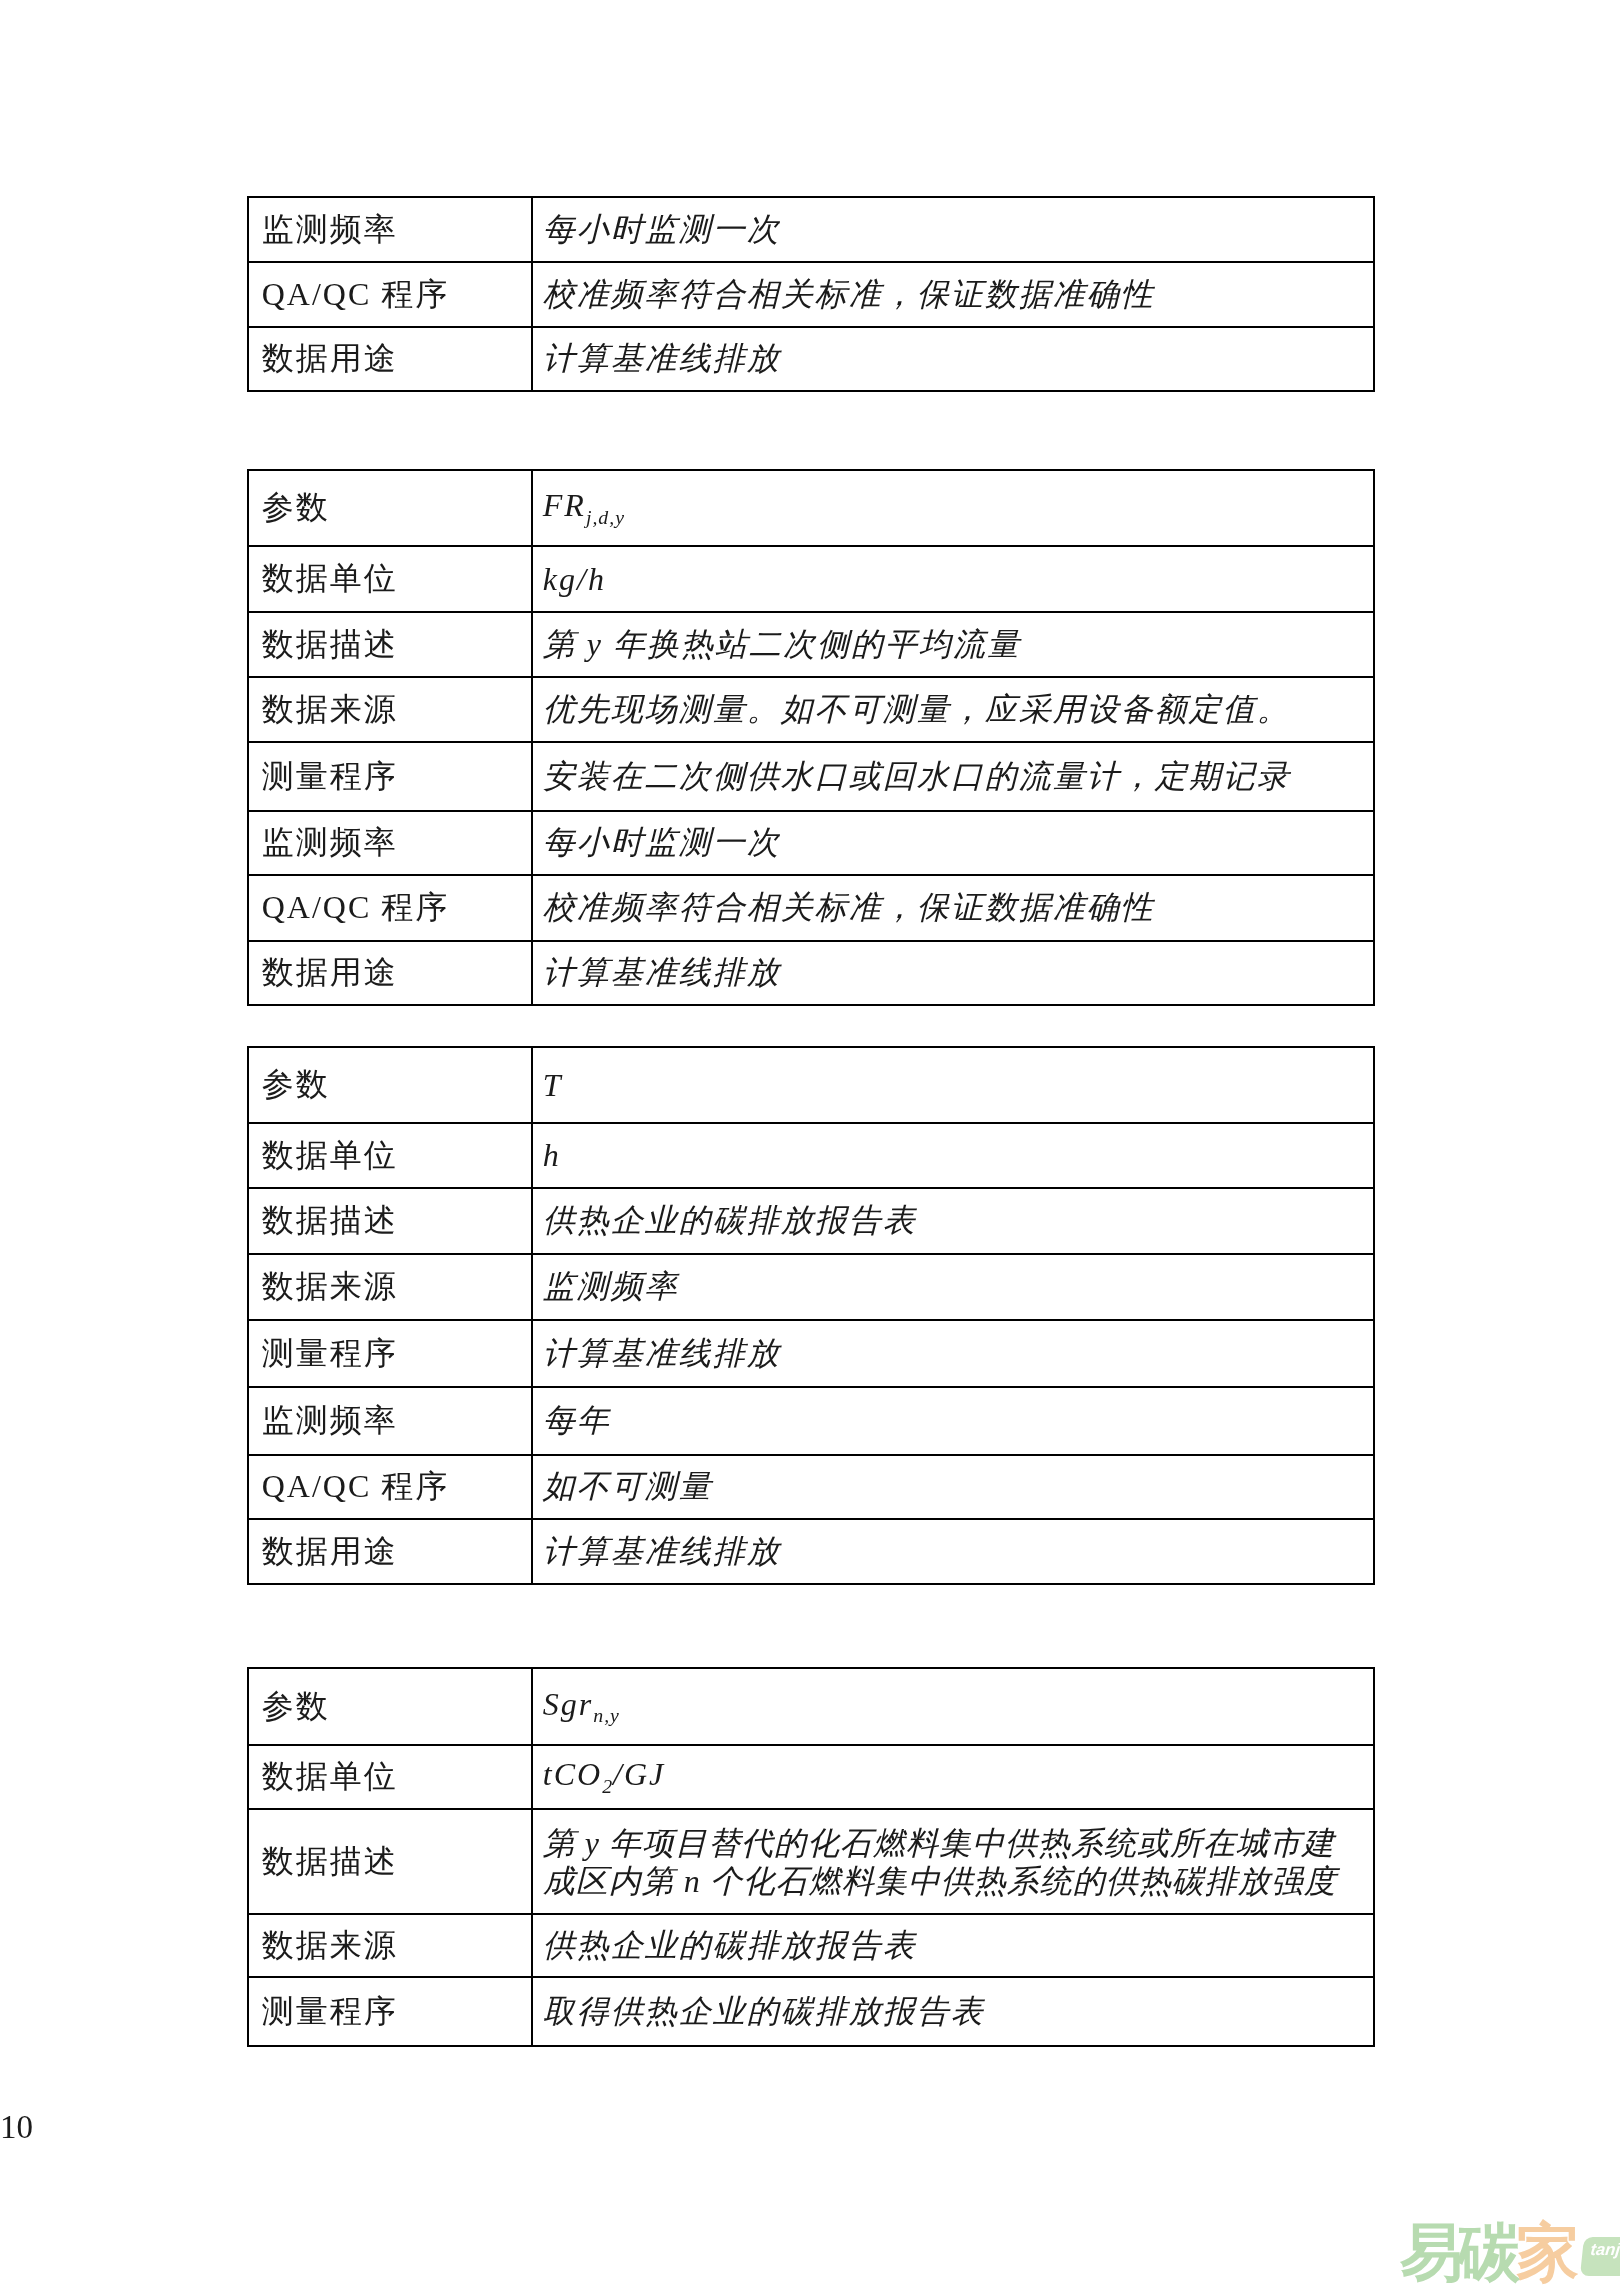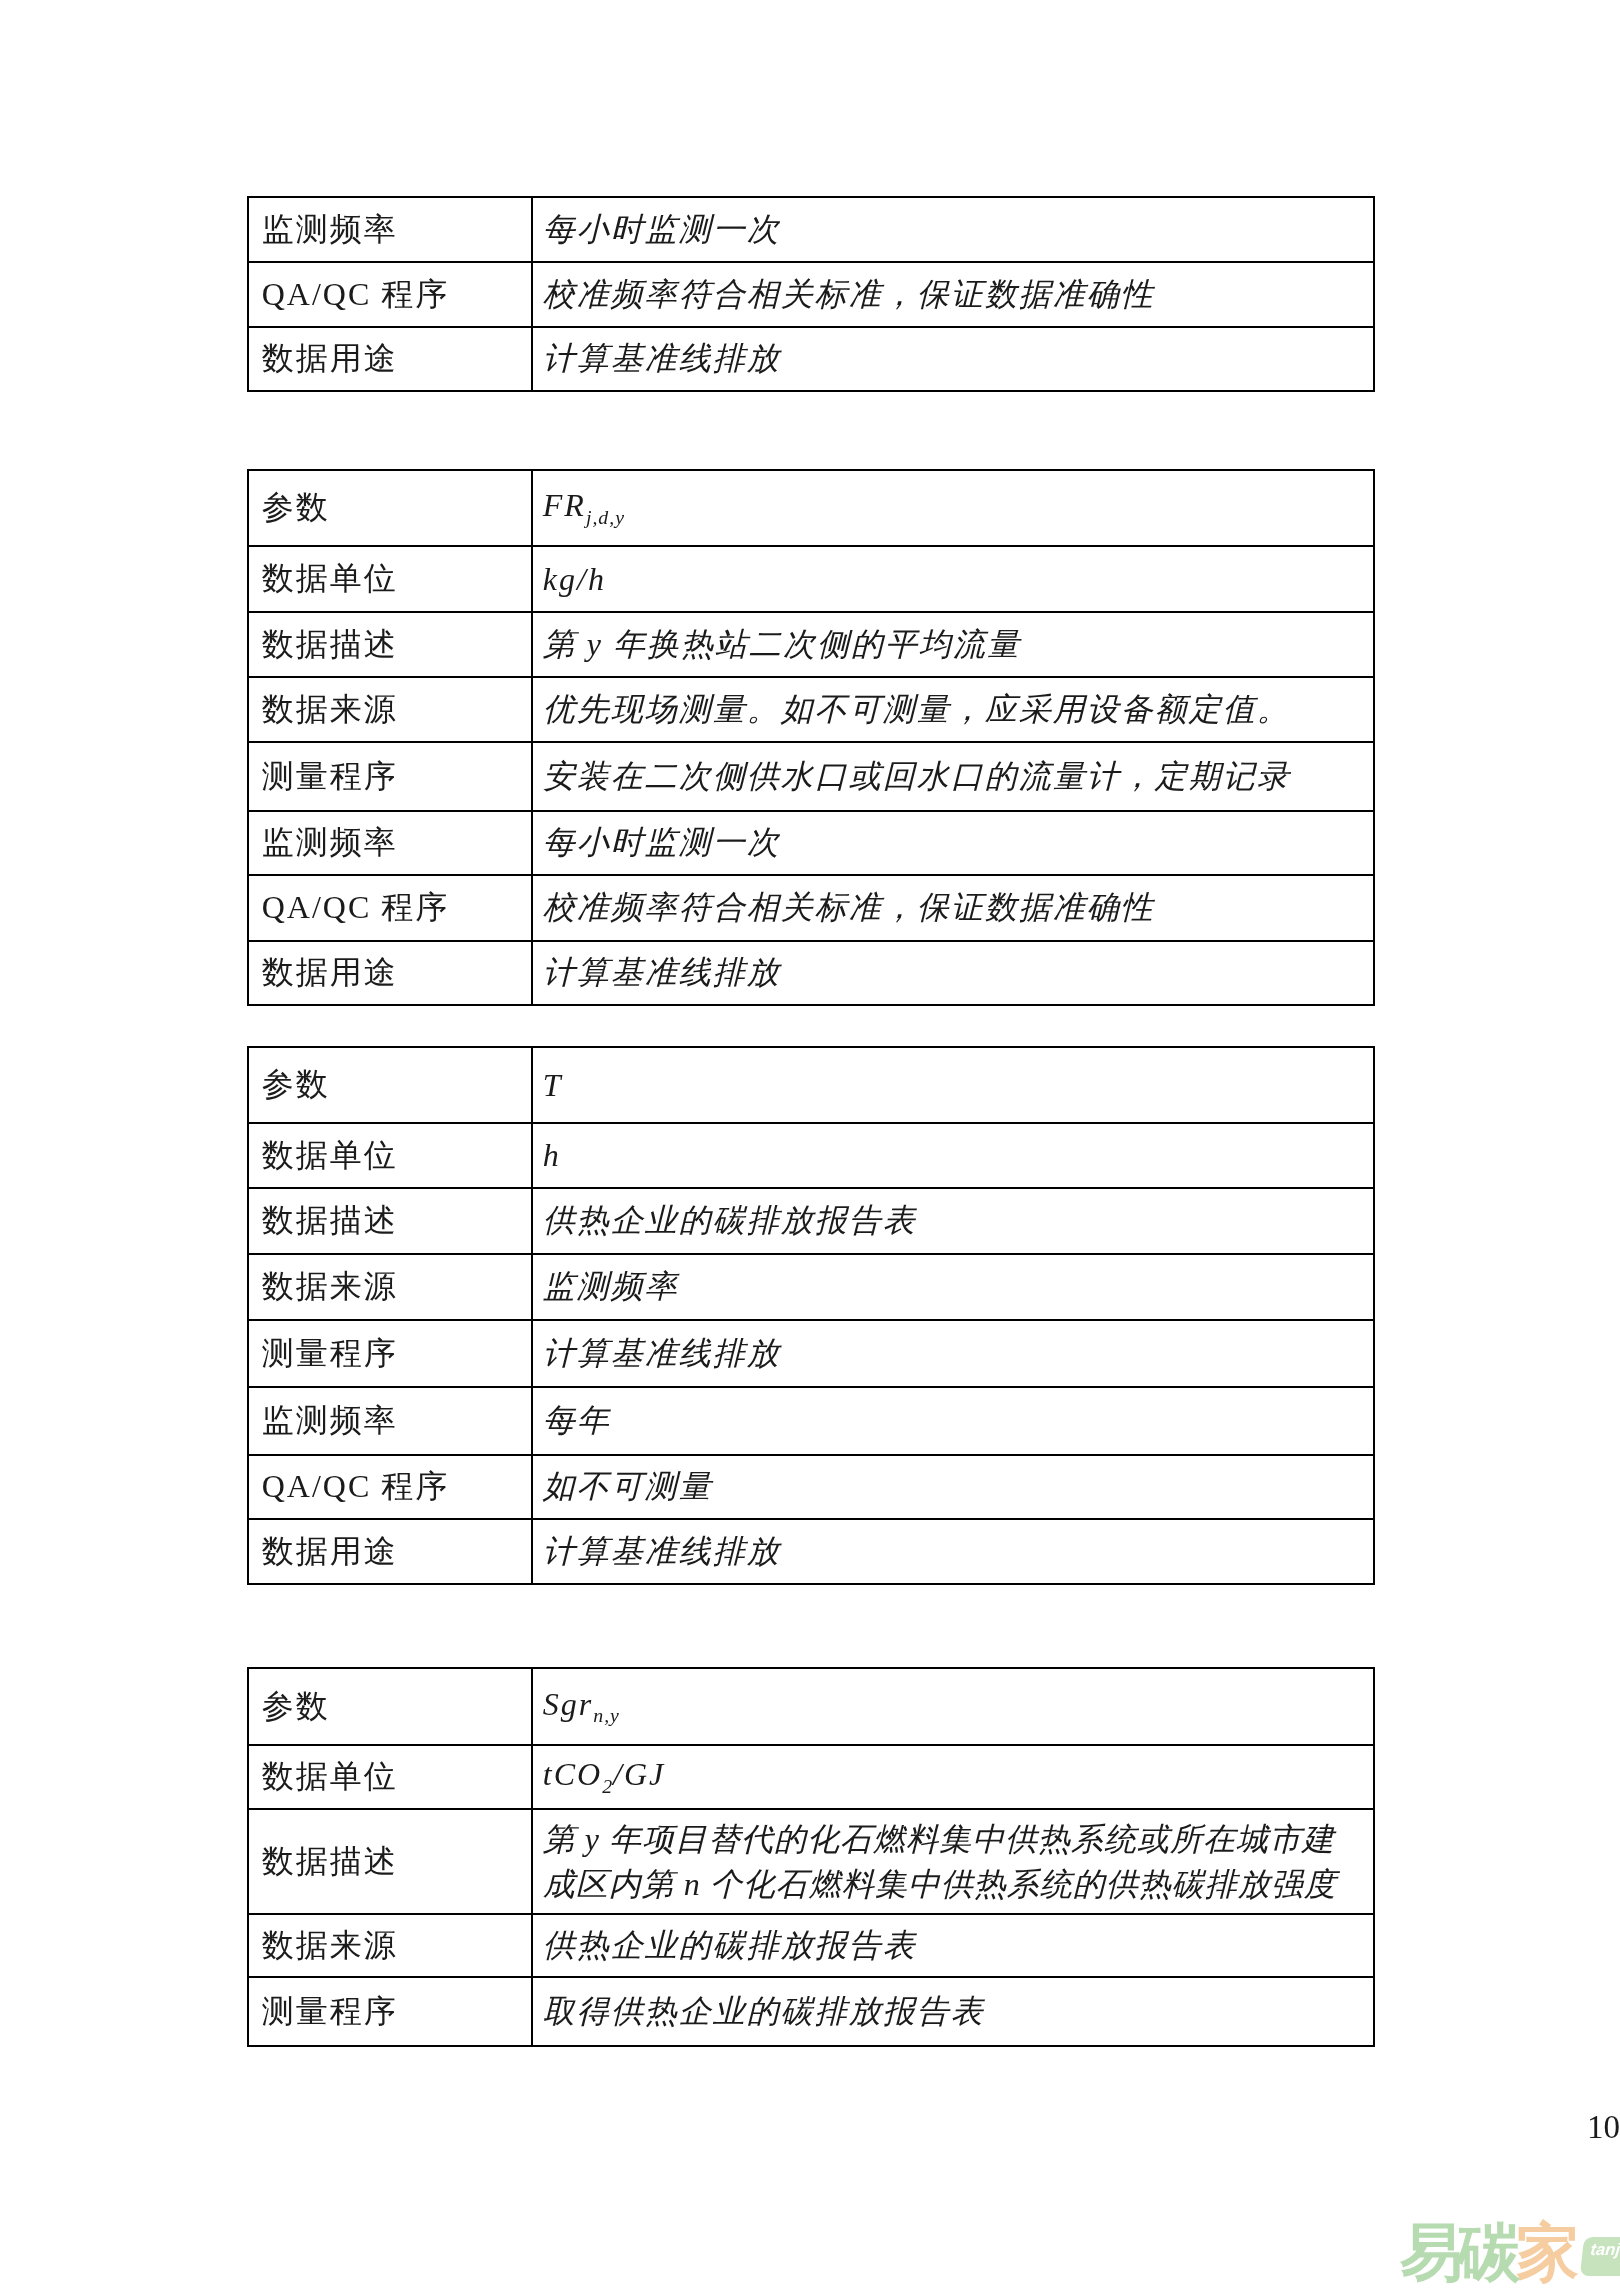--- a/index.html
+++ b/index.html
@@ -22,27 +22,27 @@
     font-size:32px;
     letter-spacing:2px;
   }
   table.ptable td {
     border:2px solid #000000;
     vertical-align:middle;
     overflow:hidden;
   }
   td.c1 { padding:0 5.9px 0 12.7px; }
   td.c2 { padding:0 9.8px 0 9.8px;font-style:italic; }
-  td.multiline { line-height:45px; letter-spacing:1px; }
+  td.multiline { line-height:38px; letter-spacing:1px; }
   sub.subsc { font-size:0.62em; letter-spacing:1px;margin-top:8px; }
   .page-number {
     position:absolute;
     top:2109px; left:0;
     width:1620px;
-    text-align:right;
+    text-align:left;
     font-size:33px;
   }
   .watermark {
     position:absolute;
     top:2221px; left:1400px;
     display:flex;
     align-items:flex-start;
     font-family:"Liberation Sans","DejaVu Sans",sans-serif;
     line-height:1;
     white-space:nowrap;

